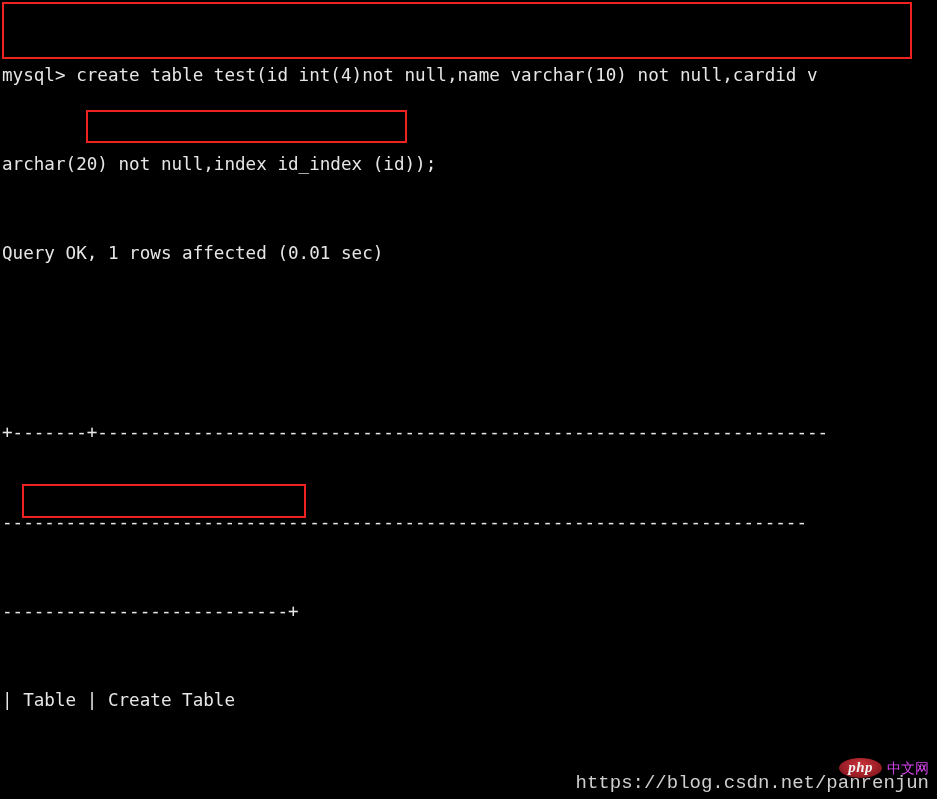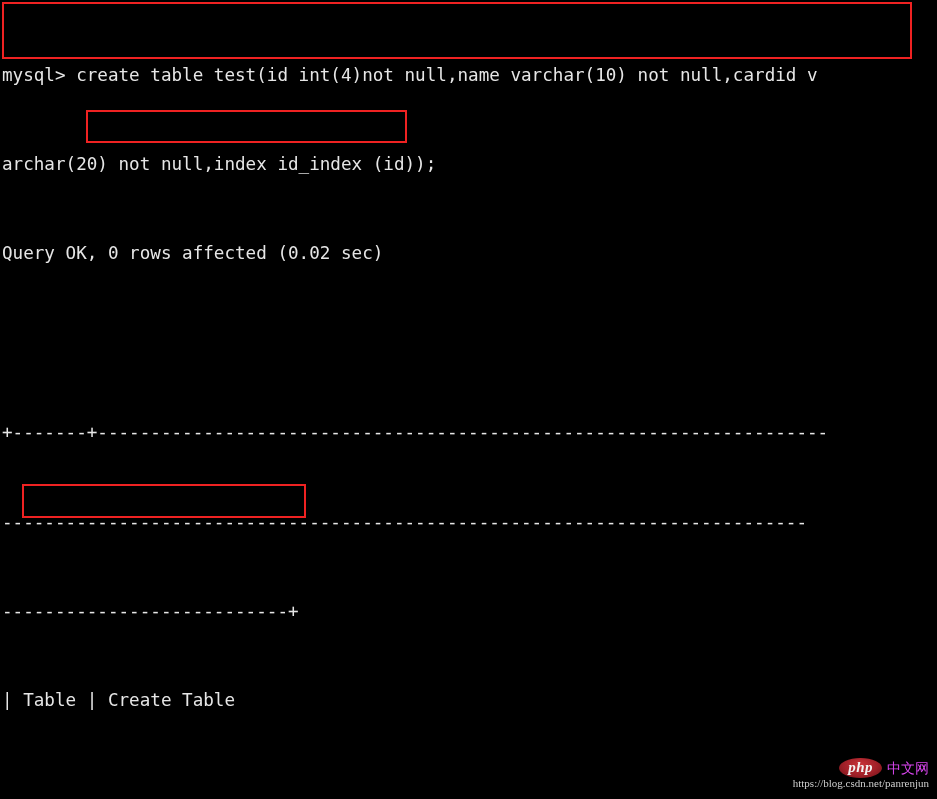--- a/index.html
+++ b/index.html
@@ -89,35 +89,35 @@
     color: #d946ef;
     font-family: "DejaVu Sans", sans-serif;
     font-size: 14px;
     line-height: 18px;
     margin-left: 5px;
     vertical-align: middle;
   }
   #wm-url {
     display: block;
     color: #cfcfcf;
-    font-family: Liberation Serif, serif;
-    font-size: 11px;
+    font-family: Liberation Mono, monospace;
+    font-size: 19px;
     line-height: 19px;
     text-shadow: 0 0 2px #000;
   }
 </style>
 </head>
 <body>
 
 <div id="terminal">
 
   <div id="console">
     <div class="line">mysql&gt; create table test(id int(4)not null,name varchar(10) not null,cardid v</div>
     <div class="line">archar(20) not null,index id_index (id));</div>
-    <div class="line">Query OK, 0 rows affected (0.02 sec)</div>
+    <div class="line">Query OK, 1 rows affected (0.01 sec)</div>
     <div class="line"></div>
     <div class="line">+-------+---------------------------------------------------------------------</div>
     <div class="line">----------------------------------------------------------------------------</div>
     <div class="line">---------------------------+</div>
     <div class="line">| Table | Create Table</div>
     
     
     
     
     

